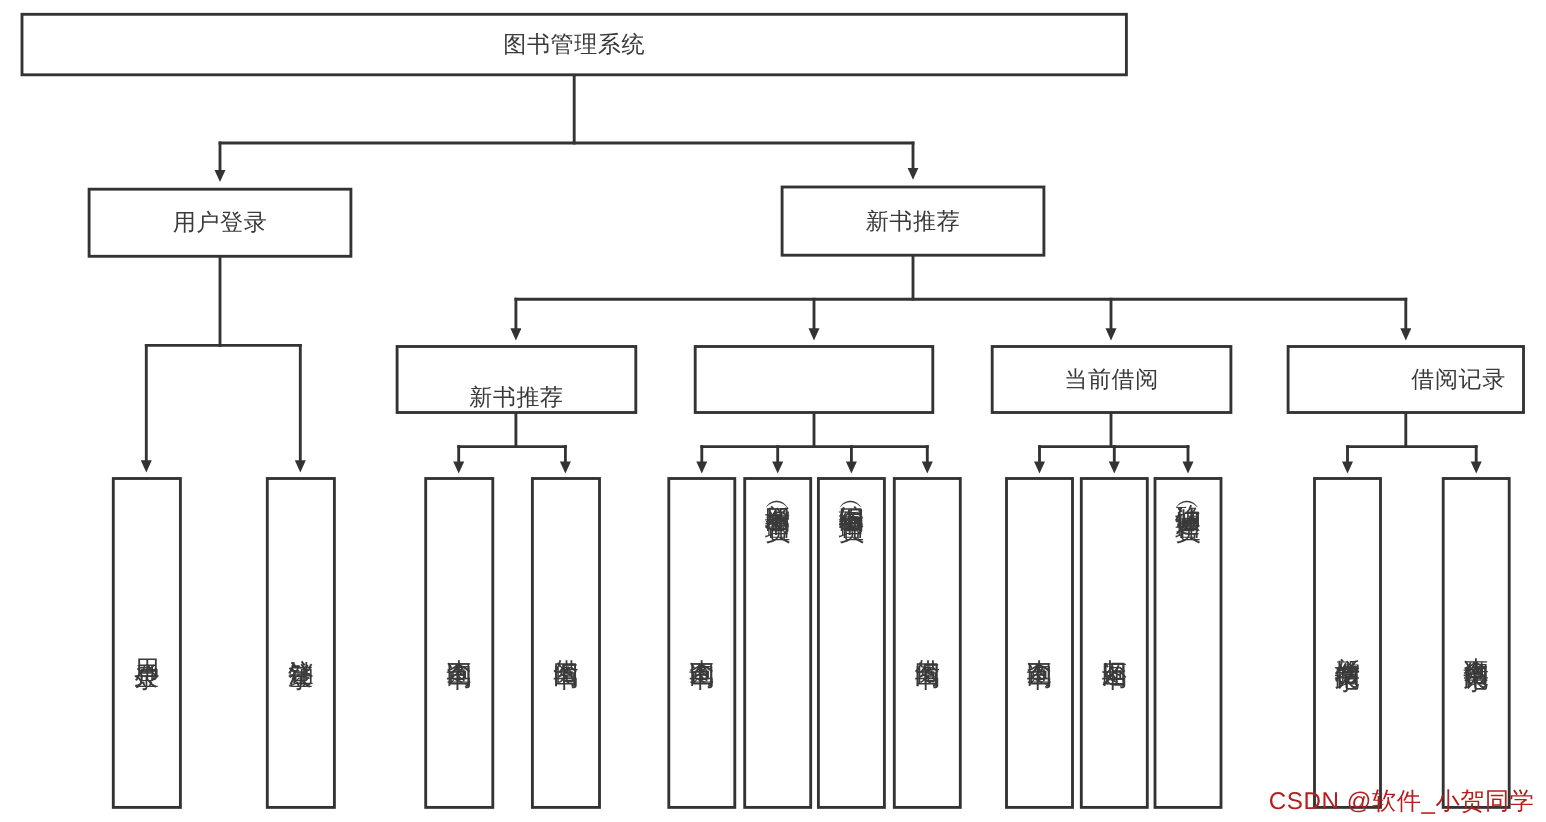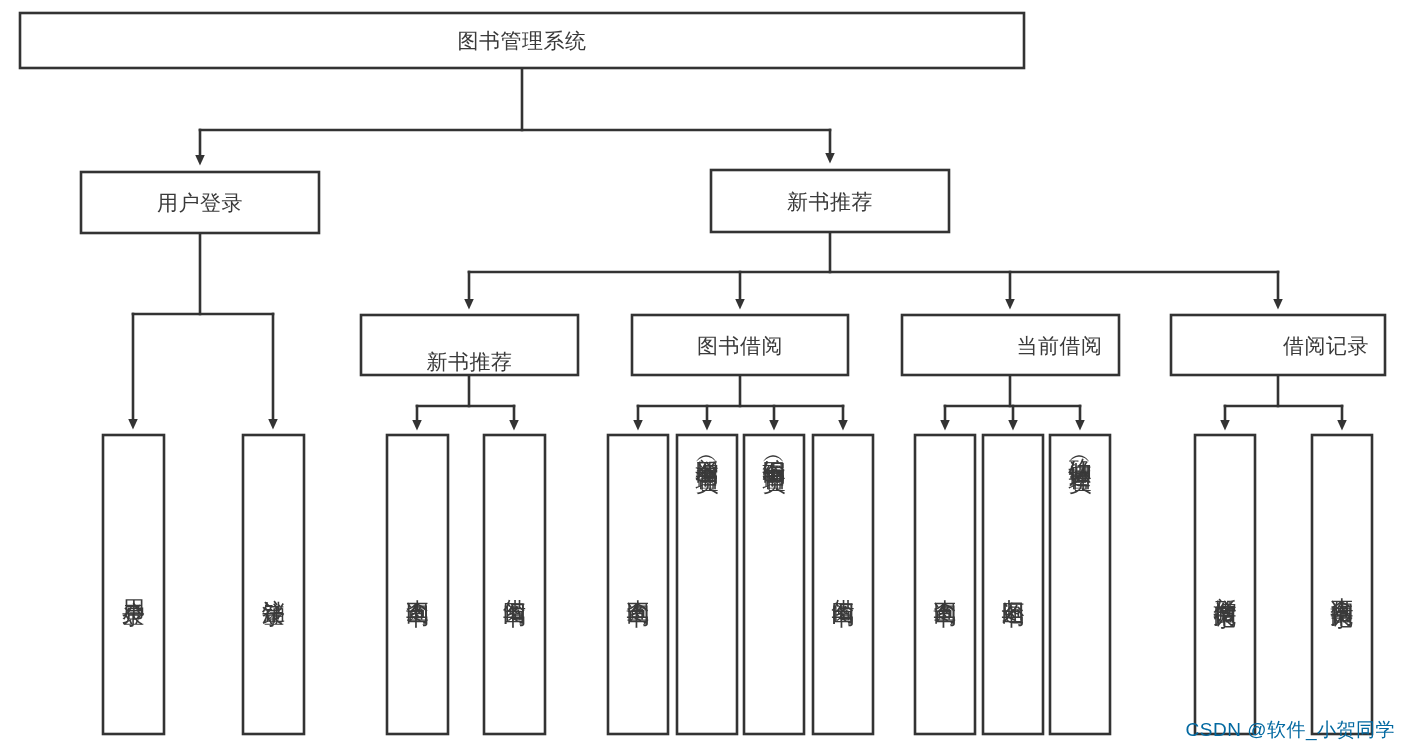--- a/index.html
+++ b/index.html
@@ -64,22 +64,22 @@
     align-items: center;
     justify-content: center;
   }
   .label.vert.top-aligned {
     justify-content: flex-start;
   }
   .watermark {
     position: absolute;
     right: 10px;
     bottom: 4px;
-    font-size: 19px;
-    color: #0369a1;
+    font-size: 22px;
+    color: #b91c1c;
     letter-spacing: 0.5px;
     white-space: pre;
   }
 </style>
 </head>
 <body>
 
 <div id="stage">
 
   <svg id="diagram" viewBox="0 0 1405 747">
@@ -175,22 +175,21 @@
     <rect class="node-rect" x="1195" y="435" width="60" height="299"></rect>
     <rect class="node-rect" x="1312" y="435" width="60" height="299"></rect>
   </svg>
 
   <div class="label horiz" style="left:20px;  top:13px;  width:1004px; height:55px;">图书管理系统</div>
 
   <div class="label horiz" style="left:81px;  top:172px; width:238px; height:61px;">用户登录</div>
   <div class="label horiz" style="left:711px; top:170px; width:238px; height:62px;">新书推荐</div>
 
   <div class="label horiz" style="left:361px; top:327px; width:217px; height:68px;text-align:center;">新书推荐</div>
-  <div class="label horiz" style="left:632px; top:315px; width:216px; height:60px;">图书借阅</div>
-  <div class="label horiz" style="left:951px; top:315px; width:217px; height:60px;">当前借阅</div>
+  <div class="label horiz" style="left:902px; top:315px; width:217px; height:60px;">当前借阅</div>
   <div class="label horiz" style="left:1171px;top:315px; width:214px; height:60px;margin-left:48px;">借阅记录</div>
 
   <div class="label vert" style="left:103px; top:435px; width:61px; height:299px;">用户登录</div>
   <div class="label vert" style="left:243px; top:435px; width:61px; height:299px;">注销登录</div>
 
   <div class="label vert" style="left:387px; top:435px; width:61px; height:299px;">查询图书</div>
   <div class="label vert" style="left:484px; top:435px; width:61px; height:299px;">借阅图书</div>
 
   <div class="label vert" style="left:608px; top:435px; width:60px; height:299px;">查询图书</div>
   <div class="label vert top-aligned" style="left:677px; top:440px; width:60px; height:294px;">新增图书（管理员）</div>

